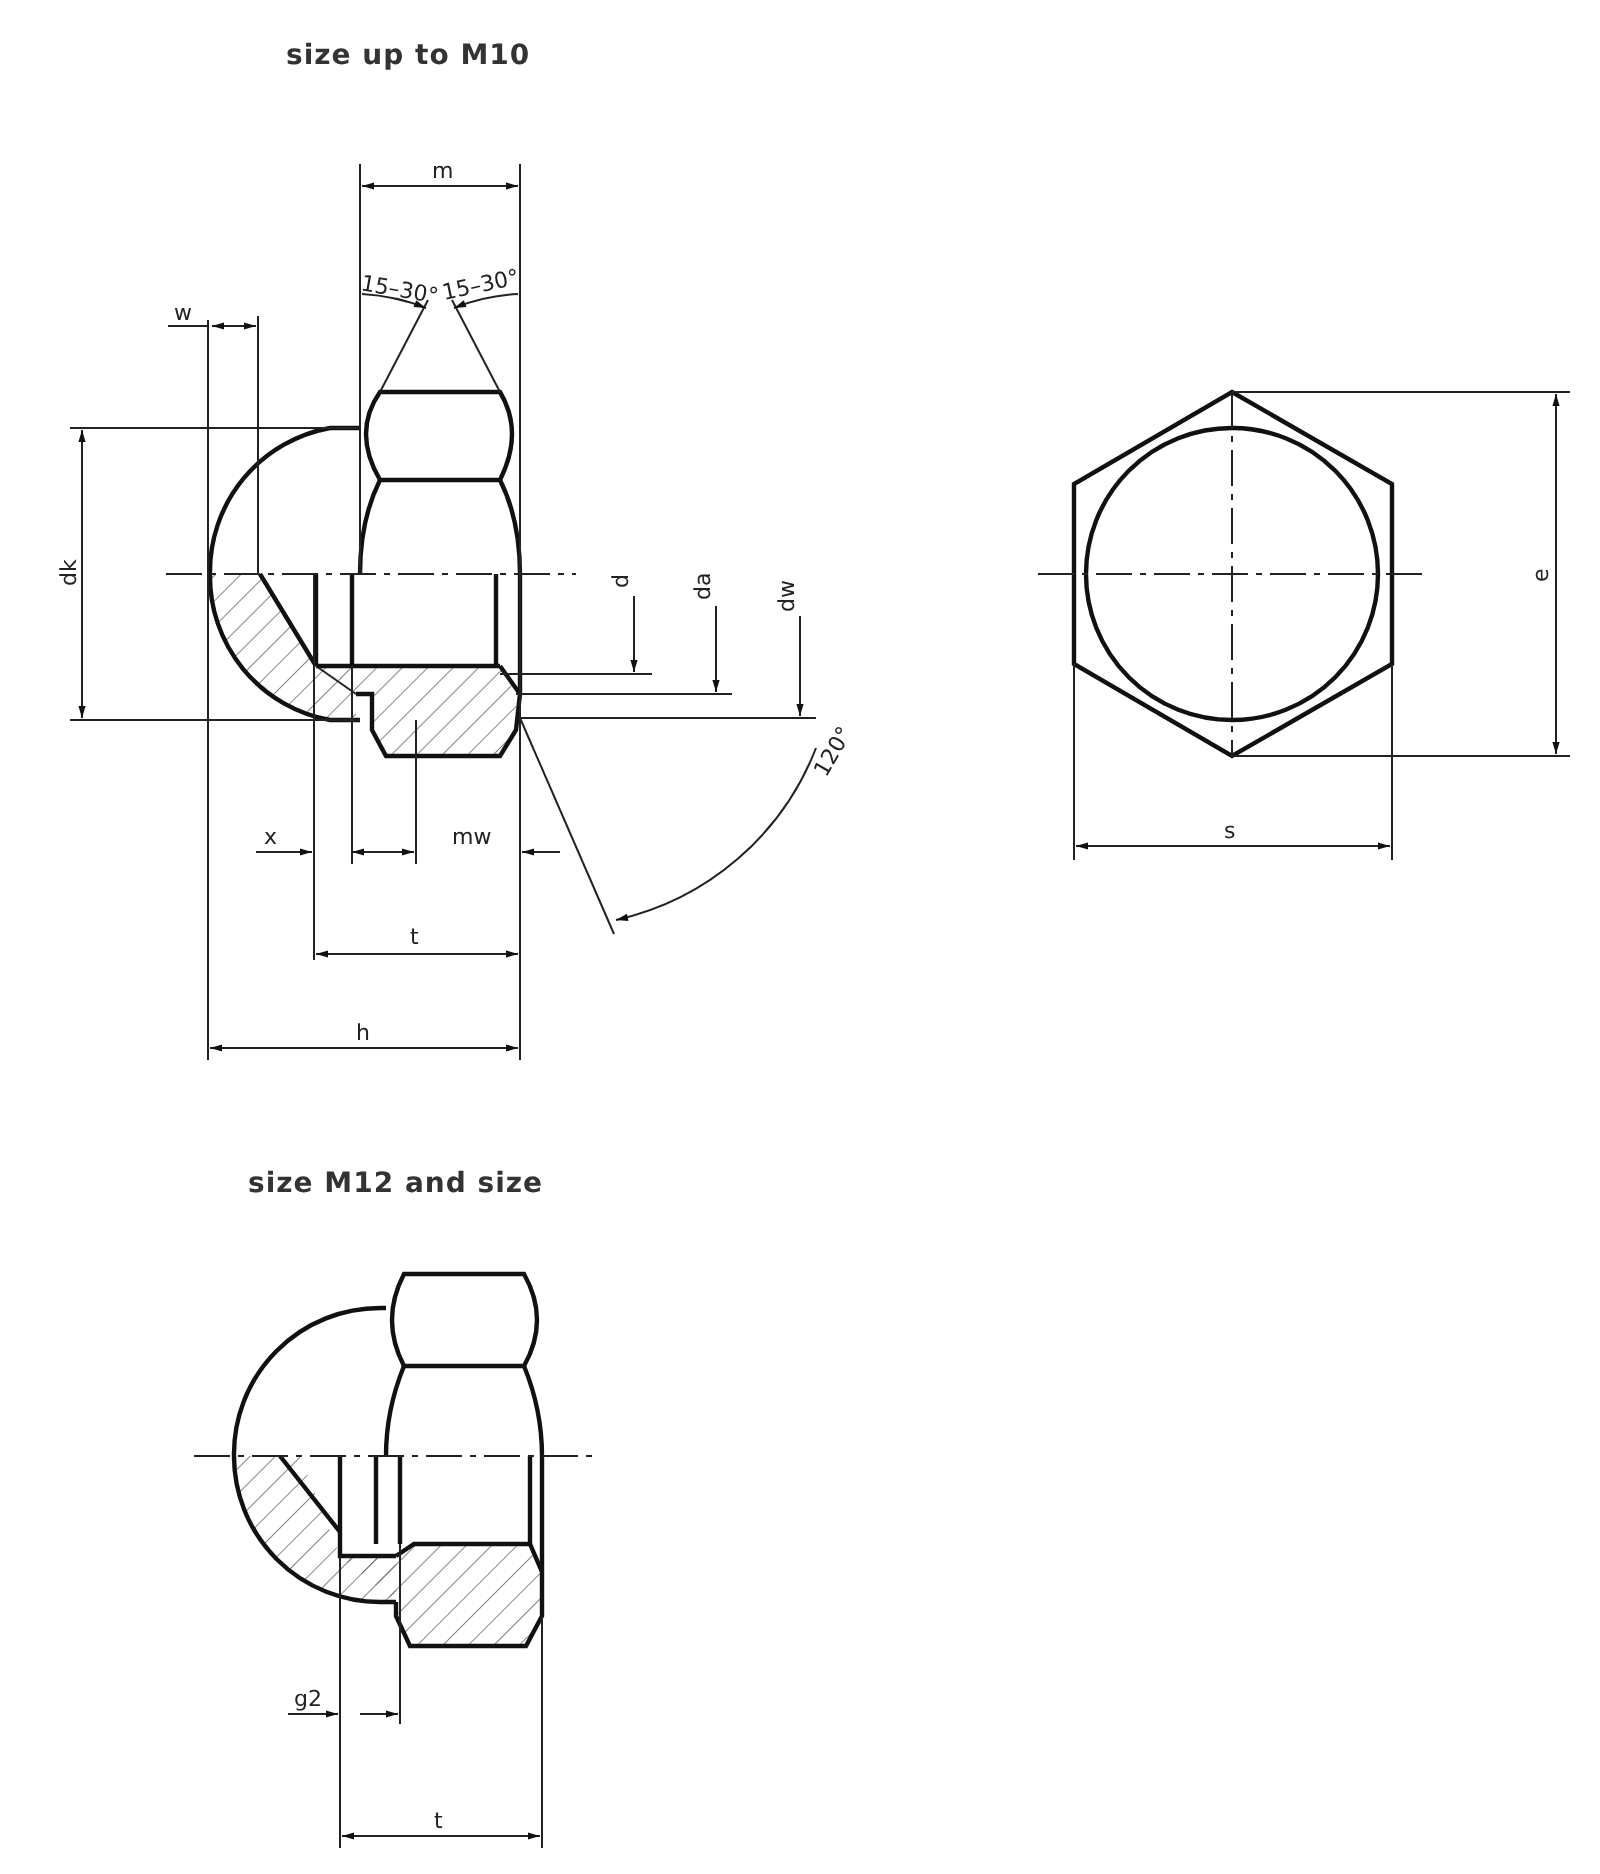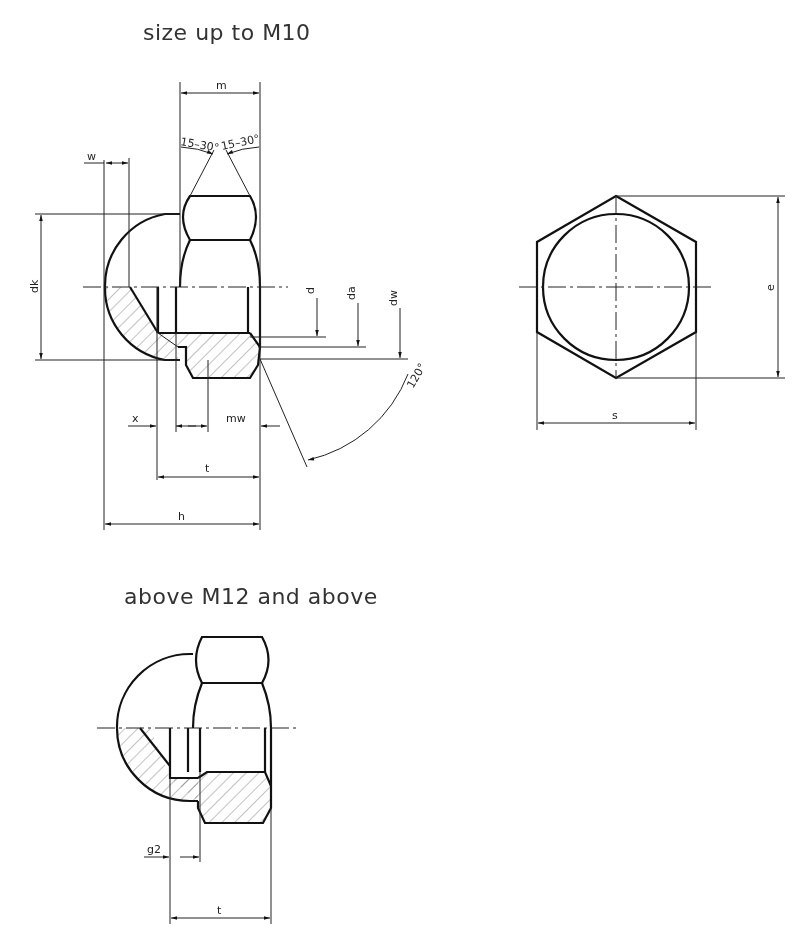--- a/index.html
+++ b/index.html
@@ -1,31 +1,31 @@
 <!DOCTYPE html>
 <html><head>
 <meta charset="utf-8">
 <style>
   html, body { margin: 0; padding: 0; background: #ffffff; }
   body { width: 800px; height: 937px; position: relative; overflow: hidden; font-family: "DejaVu Sans", sans-serif; }
-  .title { position: absolute; font-family: "DejaVu Sans", sans-serif; font-size: 22px; color: #333; font-weight: 400; letter-spacing: 0.5px; }
+  .title { position: absolute; font-family: "DejaVu Sans", sans-serif; font-size: 14px; color: #333; font-weight: 700; letter-spacing: 0.5px; }
   #title-top { left: 143px; top: 20px; }
   #title-bottom { left: 124px; top: 584px; }
   svg { position: absolute; left: 0; top: 0; }
   .lbl { font-family: "DejaVu Sans", sans-serif; font-size: 11px; fill: #222; }
   .thick { stroke: #111; stroke-width: 2.2; fill: none; }
   .thin { stroke: #222; stroke-width: 1; fill: none; }
   .center { stroke: #222; stroke-width: 1; fill: none; stroke-dasharray: 18 4 3 4; }
   .hatch { fill: url(#hatch); stroke: none; }
 </style>
 </head>
 <body>
 
 <div id="title-top" class="title">size up to M10</div>
-<div id="title-bottom" class="title">above M12 and above</div>
+<div id="title-bottom" class="title">size M12 and size</div>
 
 <svg width="800" height="937" viewBox="0 0 800 937">
   <defs>
     <pattern id="hatch" patternUnits="userSpaceOnUse" width="9" height="9" patternTransform="rotate(45)">
       <line x1="0" y1="0" x2="0" y2="9" stroke="#666" stroke-width="0.8"></line>
     </pattern>
     <marker id="arr" viewBox="0 0 10 10" refX="10" refY="5" markerWidth="9" markerHeight="6" orient="auto-start-reverse">
       <path d="M0,2 L10,5 L0,8 z" fill="#111"></path>
     </marker>
   </defs>

